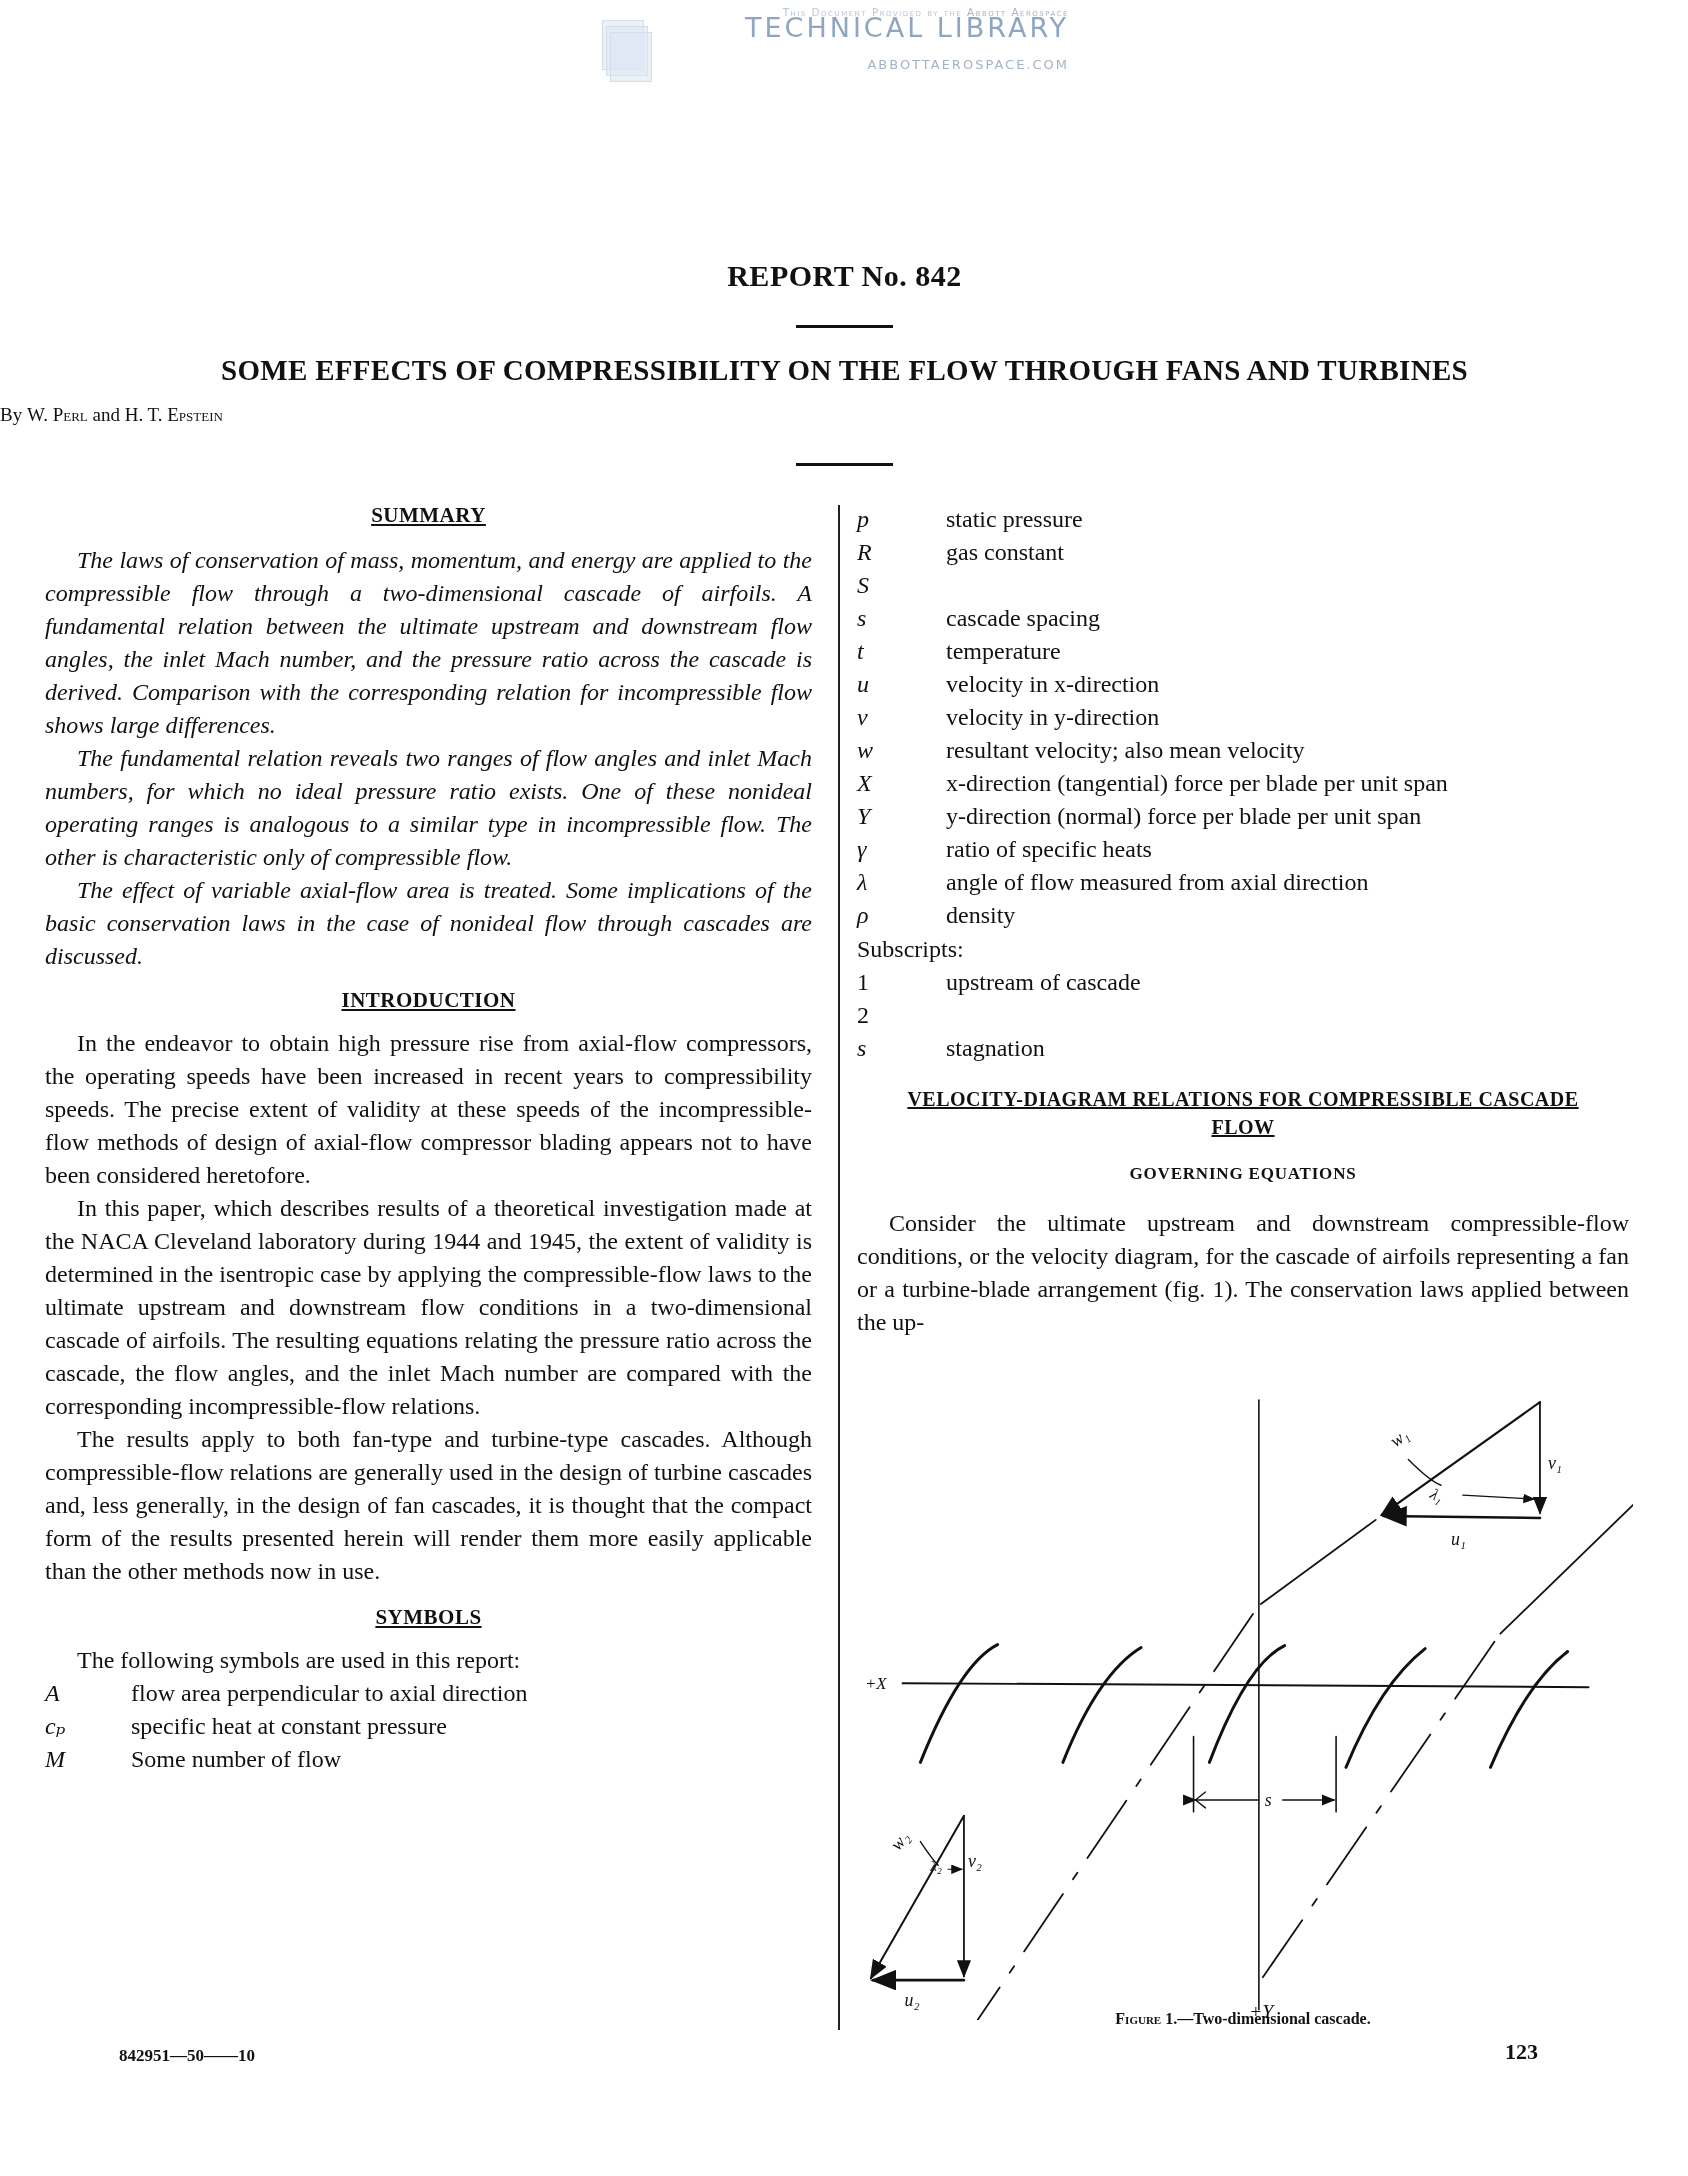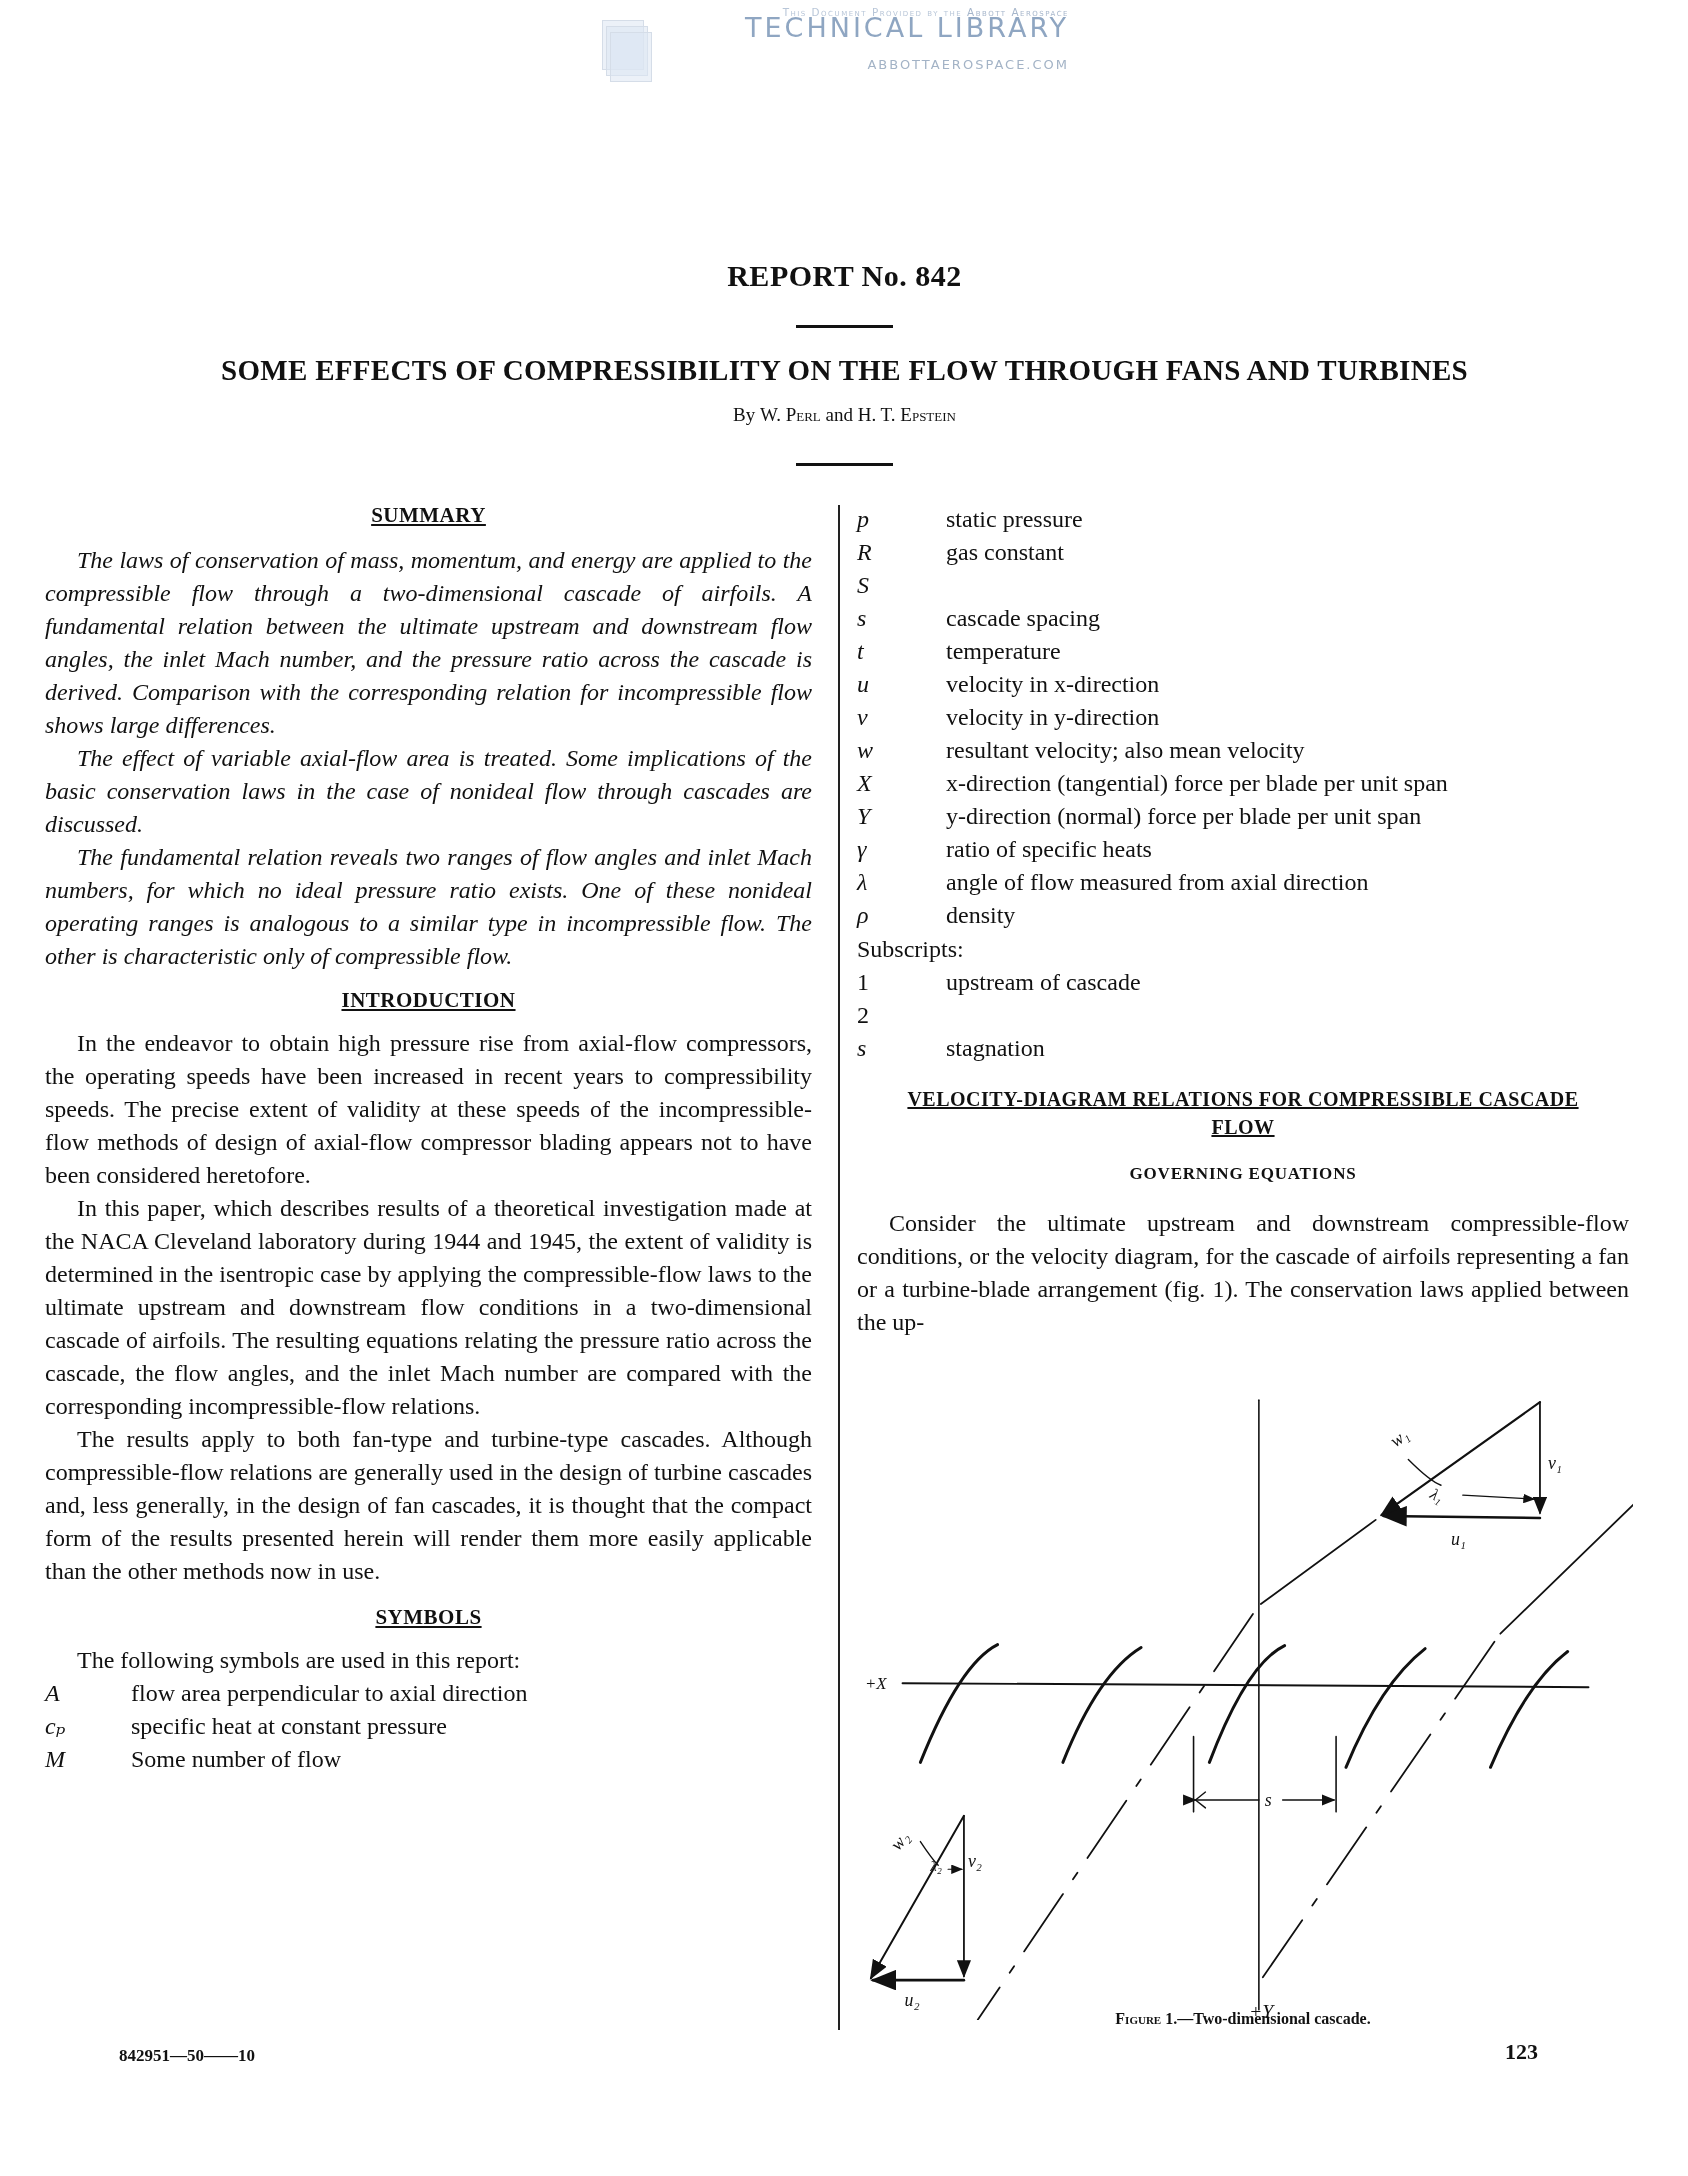--- a/index.html
+++ b/index.html
@@ -17,21 +17,21 @@
   #wm .l1 .strong { color: #a6b6cb; }
   #wm .l2 { position: absolute; left: 0; top: 10px; width: 475px; text-align: right;
             font-family: "DejaVu Sans", sans-serif; font-size: 27px; letter-spacing: 3px; color: #8fa6c2; }
   #wm .l3 { position: absolute; left: 0; top: 55px; width: 475px; text-align: right;
             font-family: "DejaVu Sans", sans-serif; font-size: 13px; letter-spacing: 2px; color: #a3b3c6; }
 
   
   #report-no { left: 0; width: 1689px; top: 259px; text-align: center; font-weight: bold; font-size: 30px; letter-spacing: 0.5px; }
   .rule { height: 3px; background: #111; width: 97px; left: 796px; }
   #paper-title { left: 0; width: 1689px; top: 354px; text-align: center; font-weight: bold; font-size: 29px; letter-spacing: 0.3px; }
-  #authors { left: 0; width: 1689px; top: 404px; text-align: center; font-size: 19px; }
+  #authors { left: 0; width: 1689px; top: 404px; font-size: 19px; }
   #authors .sc { font-variant: small-caps; }
 
   
   .col { font-size: 24px; line-height: 33px; }
   #left { left: 45px; top: 500px; width: 767px; }
   #right { left: 857px; top: 503px; width: 772px; }
   #divider { left: 838px; top: 505px; width: 2px; height: 1525px; background: #222; }
 
   h3.sec { margin: 0; text-align: center; font-size: 21px; font-weight: bold; letter-spacing: 0.5px; line-height: 30px; text-decoration: underline; }
   h4.sub { margin: 12px; text-align: center; font-size: 17px; font-weight: bold; letter-spacing: 0.8px; line-height: 26px; }
@@ -78,22 +78,22 @@
   <span class="sc">H. T. Epstein</span>
 </div>
 <div class="abs rule" style="top:463px;"></div>
 
 <div id="divider" class="abs"></div>
 
 <div id="left" class="abs col">
   <h3 class="sec">SUMMARY</h3>
   <div style="height:14px"></div>
   <p class="it">The laws of conservation of mass, momentum, and energy are applied to the compressible flow through a two-dimensional cascade of airfoils.  A fundamental relation between the ultimate upstream and downstream flow angles, the inlet Mach number, and the pressure ratio across the cascade is derived. Comparison with the corresponding relation for incompressible flow shows large differences.</p>
+  <p class="it">The fundamental relation reveals two ranges of flow angles and inlet Mach numbers, for which no ideal pressure ratio exists. One of these nonideal operating ranges is analogous to a similar type in incompressible flow.  The other is characteristic only of compressible flow.</p>
   <p class="it">The effect of variable axial-flow area is treated.  Some implications of the basic conservation laws in the case of nonideal flow through cascades are discussed.</p>
-  <p class="it">The fundamental relation reveals two ranges of flow angles and inlet Mach numbers, for which no ideal pressure ratio exists. One of these nonideal operating ranges is analogous to a similar type in incompressible flow.  The other is characteristic only of compressible flow.</p>
   <div style="height:12px"></div>
   <h3 class="sec">INTRODUCTION</h3>
   <div style="height:12px"></div>
   <p>In the endeavor to obtain high pressure rise from axial-flow compressors, the operating speeds have been increased in recent years to compressibility speeds.  The precise extent of validity at these speeds of the incompressible-flow methods of design of axial-flow compressor blading appears not to have been considered heretofore.</p>
   <p>In this paper, which describes results of a theoretical investigation made at the NACA Cleveland laboratory during 1944 and 1945, the extent of validity is determined in the isentropic case by applying the compressible-flow laws to the ultimate upstream and downstream flow conditions in a two-dimensional cascade of airfoils.  The resulting equations relating the pressure ratio across the cascade, the flow angles, and the inlet Mach number are compared with the corresponding incompressible-flow relations.</p>
   <p>The results apply to both fan-type and turbine-type cascades.  Although compressible-flow relations are generally used in the design of turbine cascades and, less generally, in the design of fan cascades, it is thought that the compact form of the results presented herein will render them more easily applicable than the other methods now in use.</p>
   <div style="height:14px"></div>
   <h3 class="sec">SYMBOLS</h3>
   <div style="height:12px"></div>
   <p>The following symbols are used in this report:</p>

